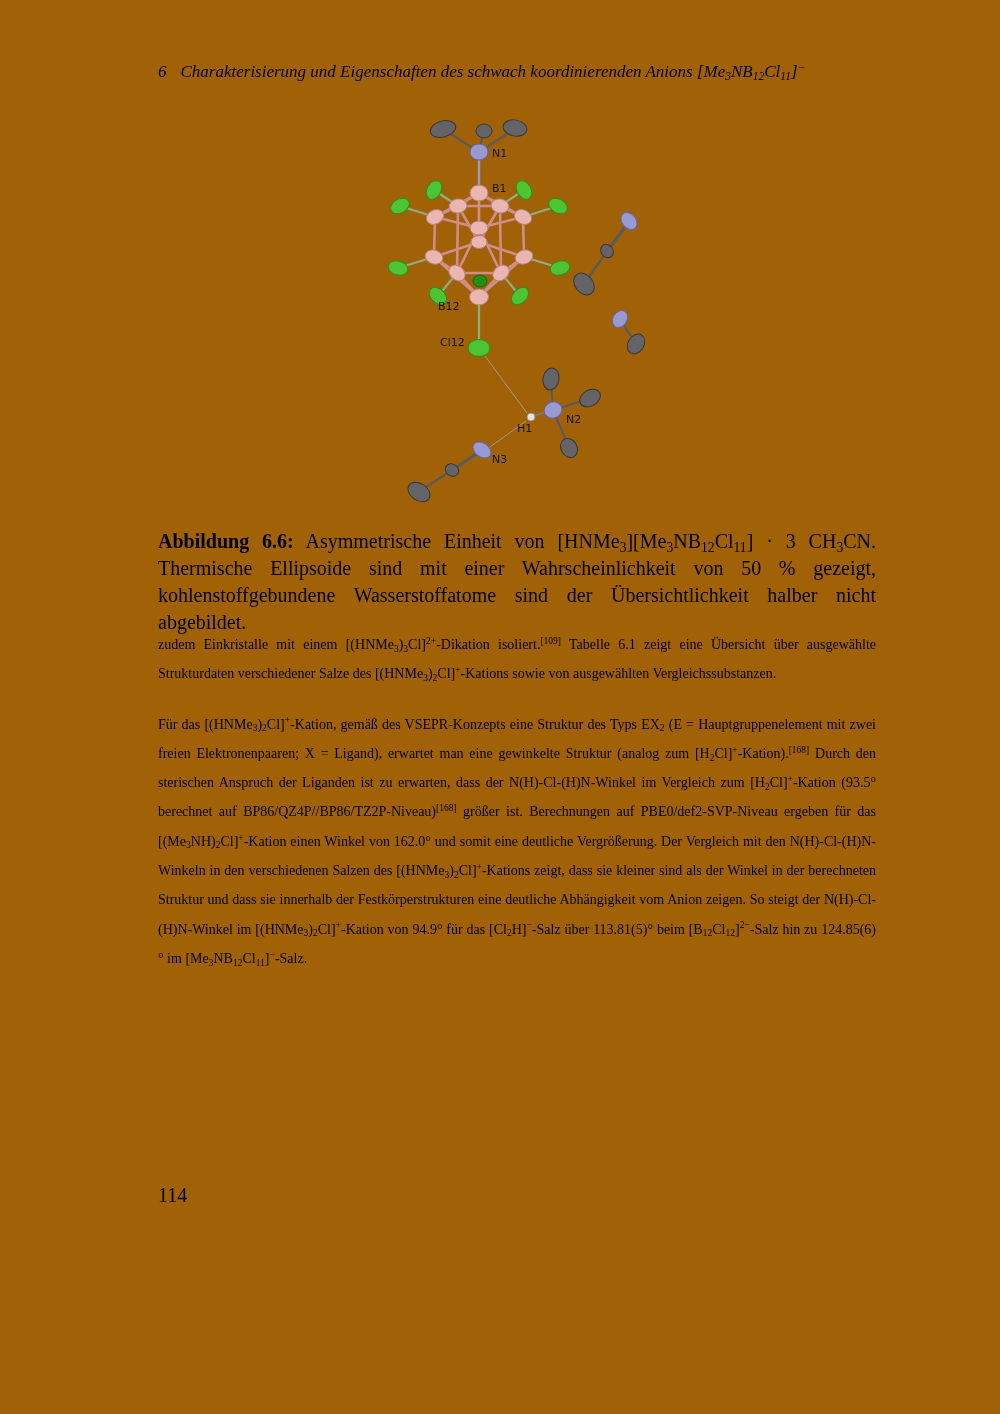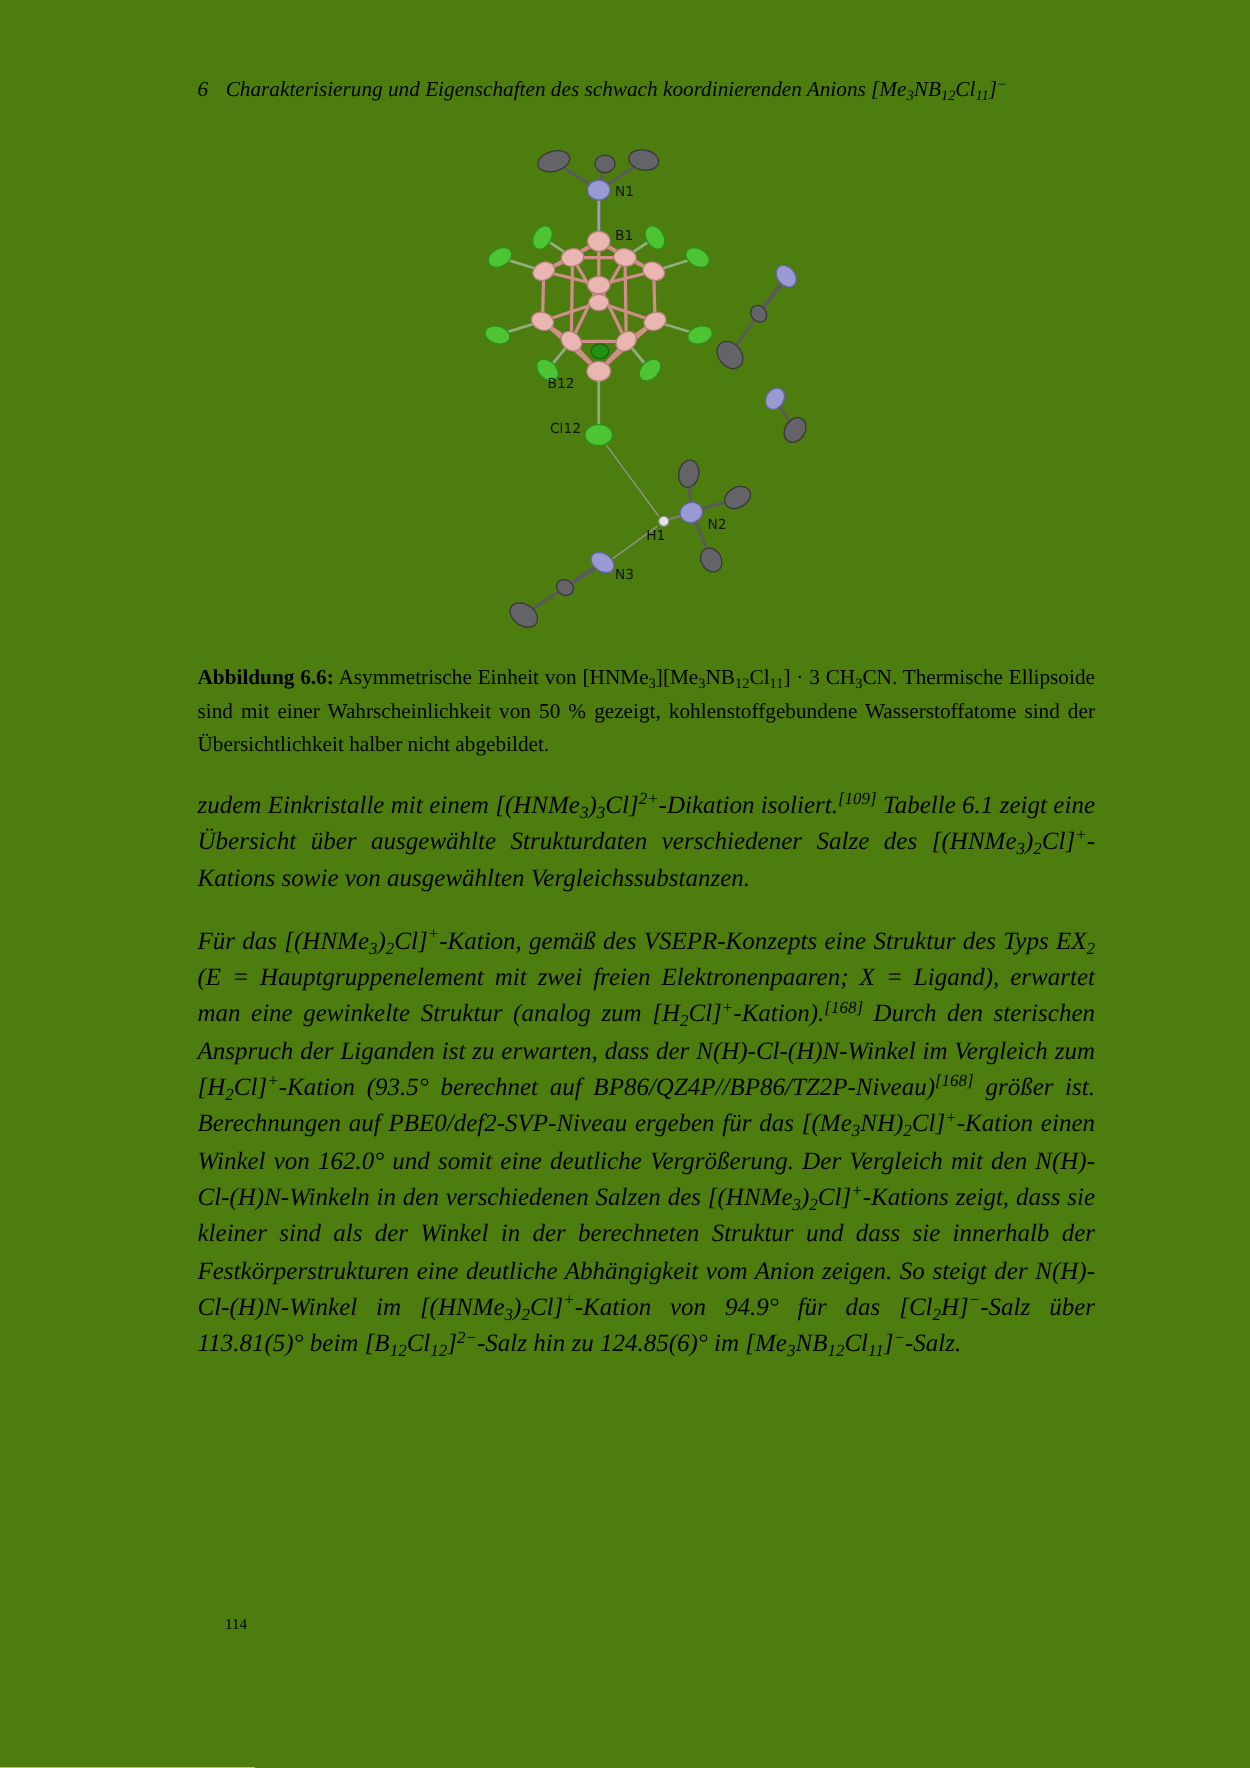--- a/index.html
+++ b/index.html
@@ -1,49 +1,49 @@
 <!DOCTYPE html>
 <html style="--color-boron: #eab6b1; --color-chlorine: #4cc433; --color-nitrogen: #9a9ad2; --color-carbon: #646468; --color-hydrogen: #e3e3e3;"><head>
 <meta charset="utf-8">
 <style>
   html,body{margin:0;padding:0;background:#ffffff;}
   .page{
     position:relative;
     width:1000px;height:1414px;
     margin:0 auto;
-    background:#4d7c0f;
+    background:#a16207;
     color:#000;
     font-family:"Liberation Serif","DejaVu Serif",serif;
     overflow:hidden;
   }
   sup{font-size:68%;position:relative;top:-0.55em;vertical-align:baseline;line-height:0;}
   sub{font-size:68%;position:relative;top:0.28em;vertical-align:baseline;line-height:0;}
 
   .running-header{
     position:absolute;left:158px;top:60px;width:760px;
     font-style:italic;font-size:17px;line-height:24px;white-space:nowrap;
   }
   .running-header .chapter-no{margin-right:14px;}
 
   .figure-wrap{position:absolute;left:0;top:110px;width:1000px;height:412px;text-align:right;}
 
   .caption{
     position:absolute;left:158px;top:528px;width:718px;
-    font-size:17px;line-height:27px;text-align:justify;
+    font-size:20px;line-height:27px;text-align:justify;
   }
   .caption-label{font-weight:bold;}
 
   .body-text{
     position:absolute;left:158px;top:630px;width:718px;
-    font-size:20px;line-height:29.3px;text-align:justify;font-style:italic;
+    font-size:14px;line-height:29.3px;text-align:justify;
   }
   .body-text p{margin:0 0 21px 0;}
 
   .page-number{
-    position:absolute;left:158px;top:1292px;font-size:12px;margin-left:22px;
+    position:absolute;left:158px;top:1184px;font-size:20px;
   }
 
   
   .bond-b{stroke:#cf8e89;stroke-width:2.6;stroke-linecap:round;fill:none;}
   .bond-c{stroke:#5a5a5e;stroke-width:2.2;stroke-linecap:round;fill:none;}
   .bond-t{stroke:#5a5a5e;stroke-width:3.2;stroke-linecap:round;fill:none;}
   .bond-n{stroke:#9b9bc8;stroke-width:2.4;stroke-linecap:round;fill:none;}
   .bond-cl{stroke:#8fae7e;stroke-width:2.2;stroke-linecap:round;fill:none;}
   .bond-h{stroke:#7d7d7d;stroke-width:1.6;fill:none;}
   .hbond{stroke:#9a9a9a;stroke-width:1;fill:none;}

